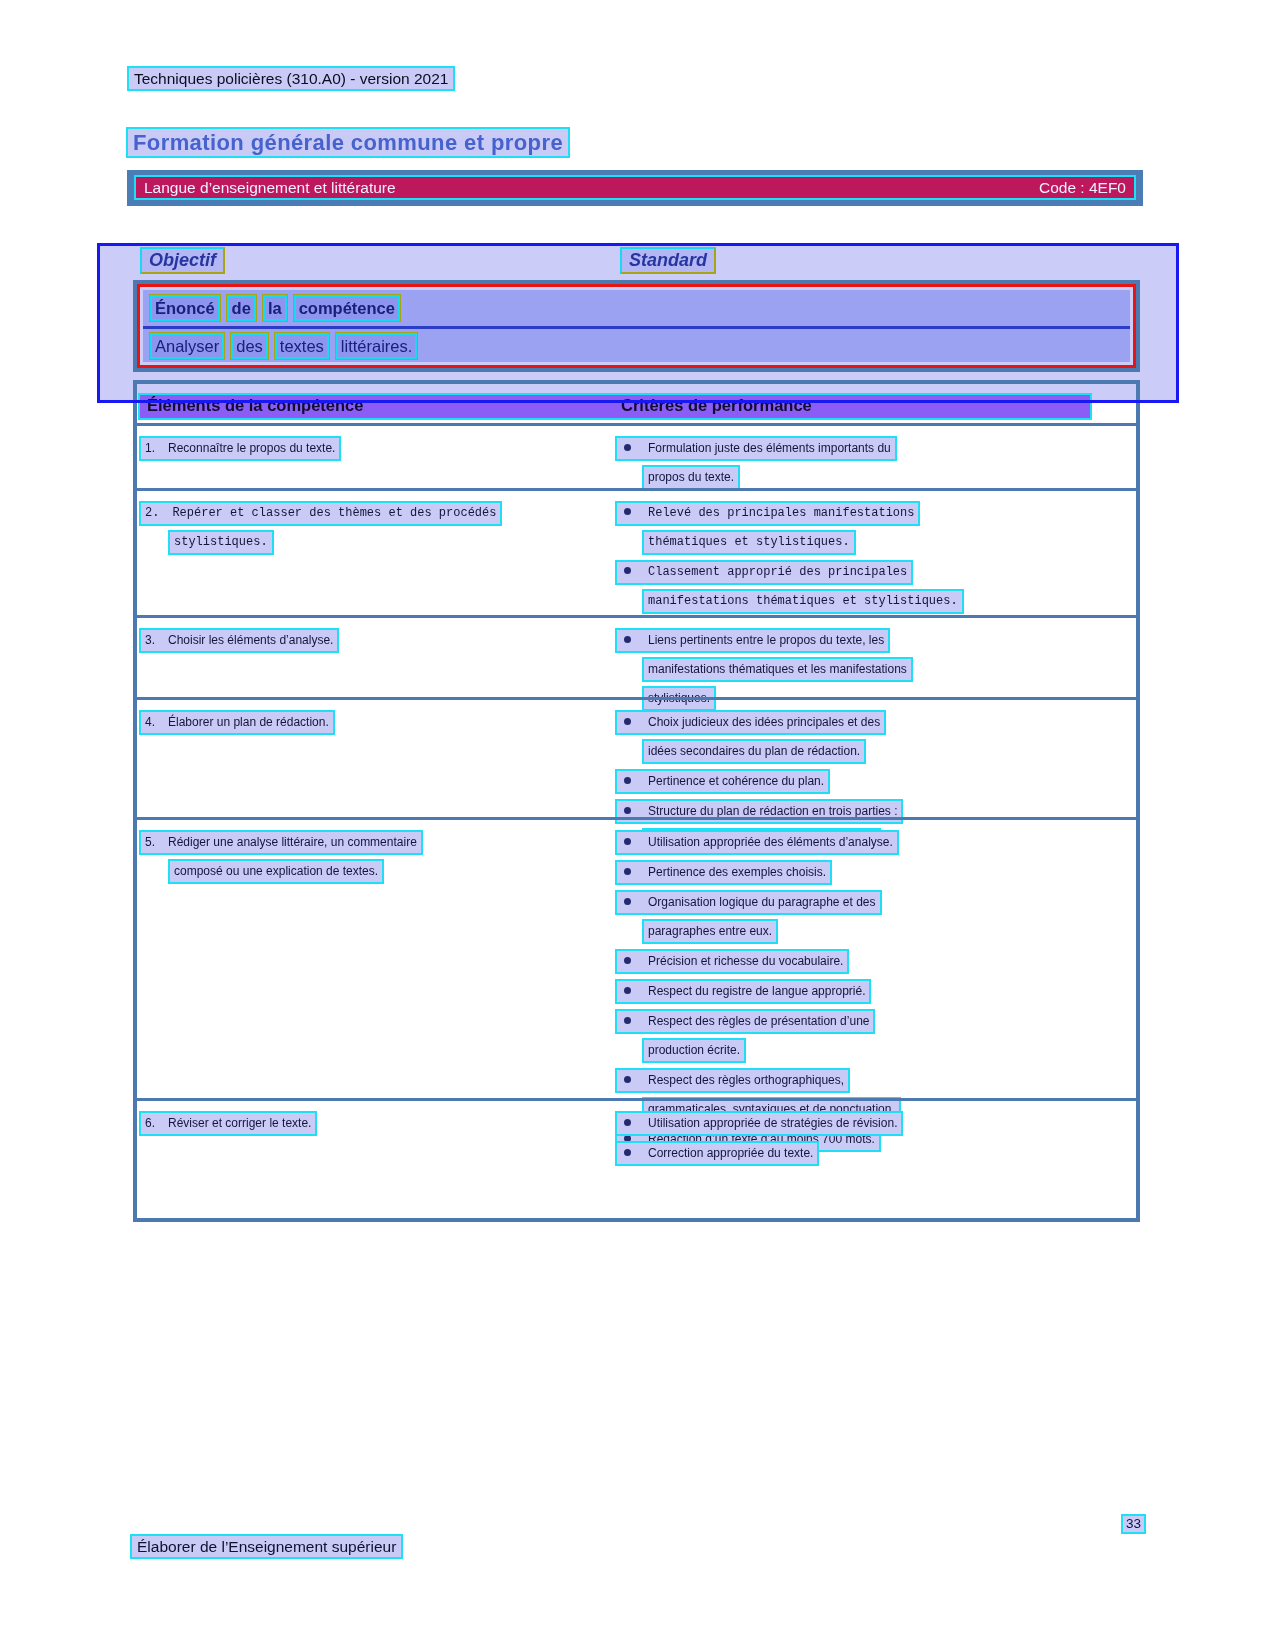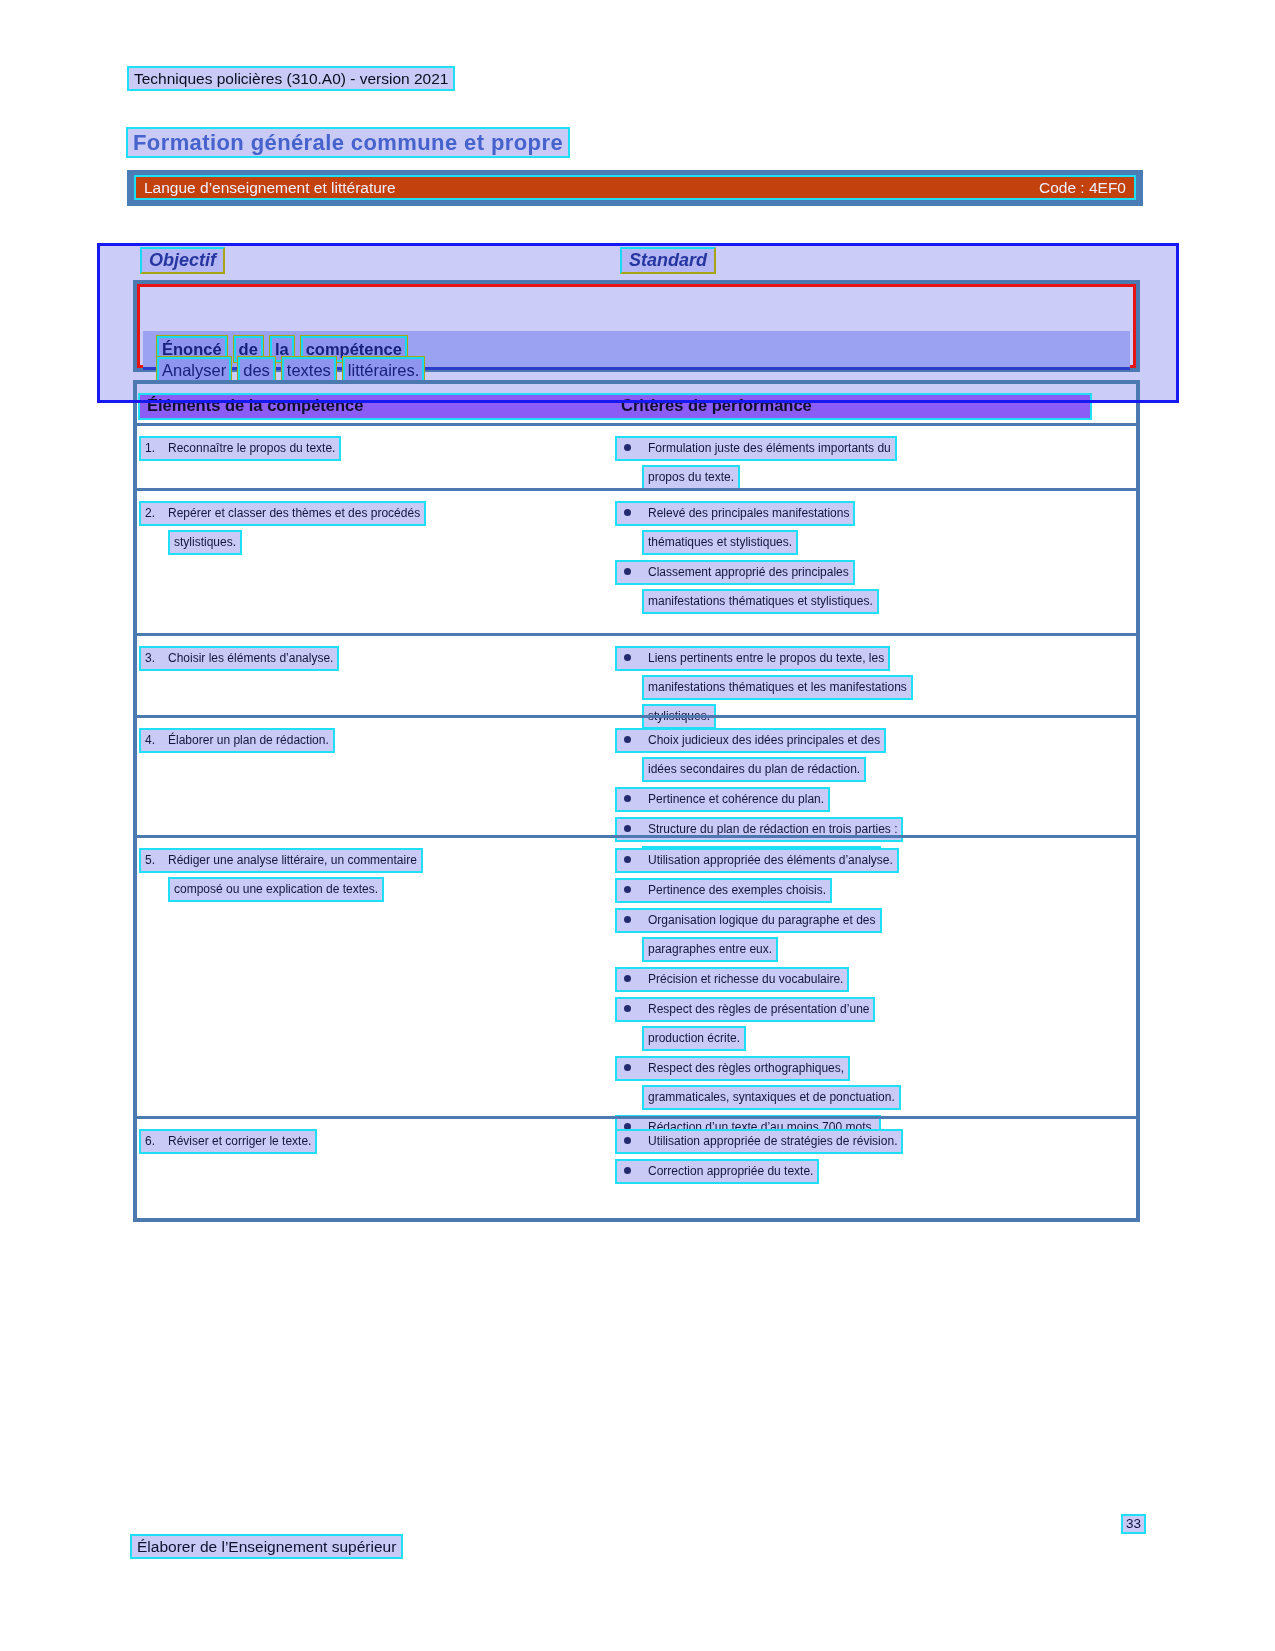--- a/index.html
+++ b/index.html
@@ -8,36 +8,36 @@
 
   
   .hl{position:absolute;background:#c9cbf6;border:2px solid #1edff6;
       width:max-content;padding:0 5px;line-height:21px;font-size:15.5px;box-sizing:border-box;}
 
   .runhdr{left:127px;top:66px;color:#0c0c20;}
   .doctitle{left:126px;top:127px;font-size:22px;font-weight:bold;line-height:27px;
             color:#4662cc;letter-spacing:.4px;}
 
   .banner{position:absolute;left:127px;top:170px;width:1016px;height:36px;background:#4a7cb5;}
-  .banner-hl{position:absolute;left:7px;top:5px;right:7px;height:25px;background:#c2410c;
+  .banner-hl{position:absolute;left:7px;top:5px;right:7px;height:25px;background:#be185d;
              border:2px solid #1edff6;box-sizing:border-box;display:flex;
              justify-content:space-between;align-items:center;padding:0 8px;
              color:#eef0ff;font-size:15.5px;}
 
   .bigrect{position:absolute;left:97px;top:243px;width:1082px;height:160px;
            background:#cbccf8;border:3px solid #1818f2;box-sizing:border-box;z-index:1;}
   .os{position:absolute;top:1px;background:#b4b7f4;border:2px solid #18d8f2;
       border-right-color:#a8a515;border-bottom-color:#a8a515;padding:1px 7px;
       font-style:italic;font-weight:bold;font-size:18px;color:#2636a0;}
 
   .enonce-cell{position:absolute;left:133px;top:280px;width:1007px;height:92px;
                border:4px solid #4c7ab0;box-sizing:border-box;z-index:2;}
   .redbox{position:absolute;left:0;top:0;right:0;bottom:0;border:3px solid #e81414;}
-  .erow{position:absolute;left:3px;right:3px;background:#9ba2f2;padding-left:14px;
-        display:flex;align-items:center;font-size:16.5px;color:#17217d;margin-top:41px;}
+  .erow{position:absolute;left:3px;right:3px;background:#9ba2f2;padding-left:7px;
+        display:flex;align-items:center;font-size:16.5px;color:#17217d;}
   .erow1{top:3px;height:36px;border-bottom:3px solid #2a3cc8;font-weight:bold;}
   .erow2{top:42px;bottom:3px;}
   .w{display:inline-block;background:#8d95ef;border:2px solid #18d8f2;outline:1px solid #a8a515;
      padding:0 3px;margin-right:7px;line-height:22px;}
 
   .navy-line{position:absolute;left:97px;top:400px;width:1082px;height:3px;background:#1818f2;z-index:6;}
 
   .mtable{position:absolute;left:133px;top:380px;width:1007px;height:842px;
           border:4px solid #4c7ab0;box-sizing:border-box;z-index:3;}
   .thead{position:relative;height:39px;}
@@ -114,21 +114,21 @@
           <div class="lcol">
             <span class="tline"><span class="num">1.</span>Reconnaître le propos du texte.</span>
           </div>
           <div class="rcol">
             <div class="bitem">
               <span class="tline"><span class="dot"></span>Formulation juste des éléments importants du</span>
               <span class="tline cont">propos du texte.</span>
             </div>
           </div>
         </div>
-        <div class="trow" style="height: 145px;">
+        <div class="trow" style="height: 127px; font-family: Liberation Mono, monospace;">
           <div class="lcol">
             <span class="tline"><span class="num">2.</span>Repérer et classer des thèmes et des procédés</span>
             <span class="tline cont">stylistiques.</span>
           </div>
           <div class="rcol">
             <div class="bitem">
               <span class="tline"><span class="dot"></span>Relevé des principales manifestations</span>
               <span class="tline cont">thématiques et stylistiques.</span>
             </div>
             <div class="bitem">
@@ -180,20 +180,23 @@
               <span class="tline"><span class="dot"></span>Pertinence des exemples choisis.</span>
             </div>
             <div class="bitem">
               <span class="tline"><span class="dot"></span>Organisation logique du paragraphe et des</span>
               <span class="tline cont">paragraphes entre eux.</span>
             </div>
             <div class="bitem">
               <span class="tline"><span class="dot"></span>Précision et richesse du vocabulaire.</span>
             </div>
             <div class="bitem">
+              <span class="tline"><span class="dot"></span>Respect du registre de langue approprié.</span>
+            </div>
+            <div class="bitem">
               <span class="tline"><span class="dot"></span>Respect des règles de présentation d’une</span>
               <span class="tline cont">production écrite.</span>
             </div>
             <div class="bitem">
               <span class="tline"><span class="dot"></span>Respect des règles orthographiques,</span>
               <span class="tline cont">grammaticales, syntaxiques et de ponctuation.</span>
             </div>
             <div class="bitem">
               <span class="tline"><span class="dot"></span>Rédaction d’un texte d’au moins 700 mots.</span>
             </div>

